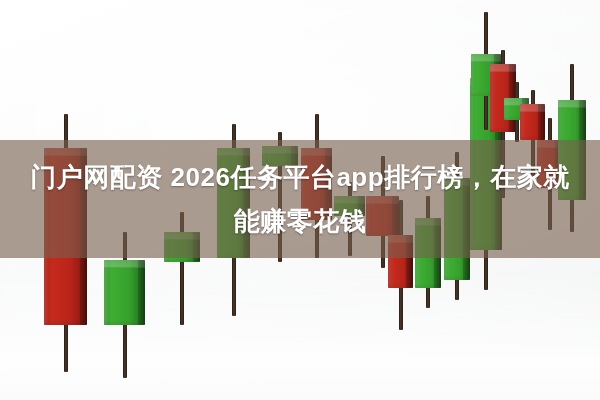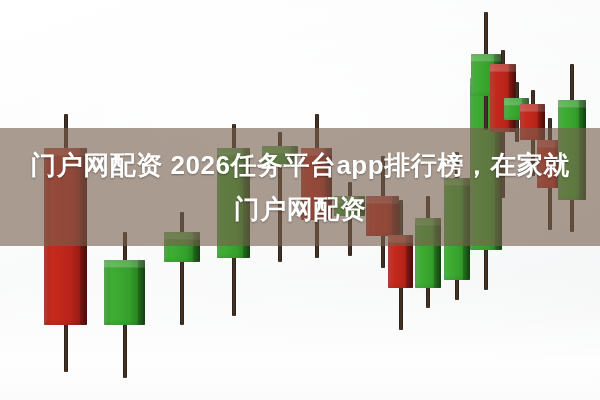--- a/index.html
+++ b/index.html
@@ -63,21 +63,21 @@
     border-bottom:1px solid rgba(0,0,0,.12);
   }
   .body .cap-side{
     position:absolute;top:0;bottom:0;right:0;width:7px;
     background:rgba(0,0,0,.18);
   }
 
   
   .overlay-band{
     position:absolute;left:0;right:0;
-    top:128px;height:118px;
+    top:140px;height:118px;
     background:rgba(120,96,78,.62);
     display:flex;flex-direction:column;
     align-items:center;justify-content:center;
     gap:4px;
     text-align:right;
   }
   .ov-line{
     color:#ffffff;
     font-weight:bold;
     font-size:26px;
@@ -222,16 +222,16 @@
         <div class="wick dark" style="top: 0px; height: 168px;"></div>
         <div class="body up" style="top: 36px; height: 100px;">
           <div class="cap-top"></div>
           <div class="cap-side"></div>
         </div>
       </div>
     </div>
 
   <div class="overlay-band">
     <div class="ov-line">门户网配资 2026任务平台app排行榜，在家就</div>
-    <div class="ov-line">门户网配资</div>
+    <div class="ov-line">能赚零花钱</div>
   </div>
 
 </div>
 
 </body></html>

